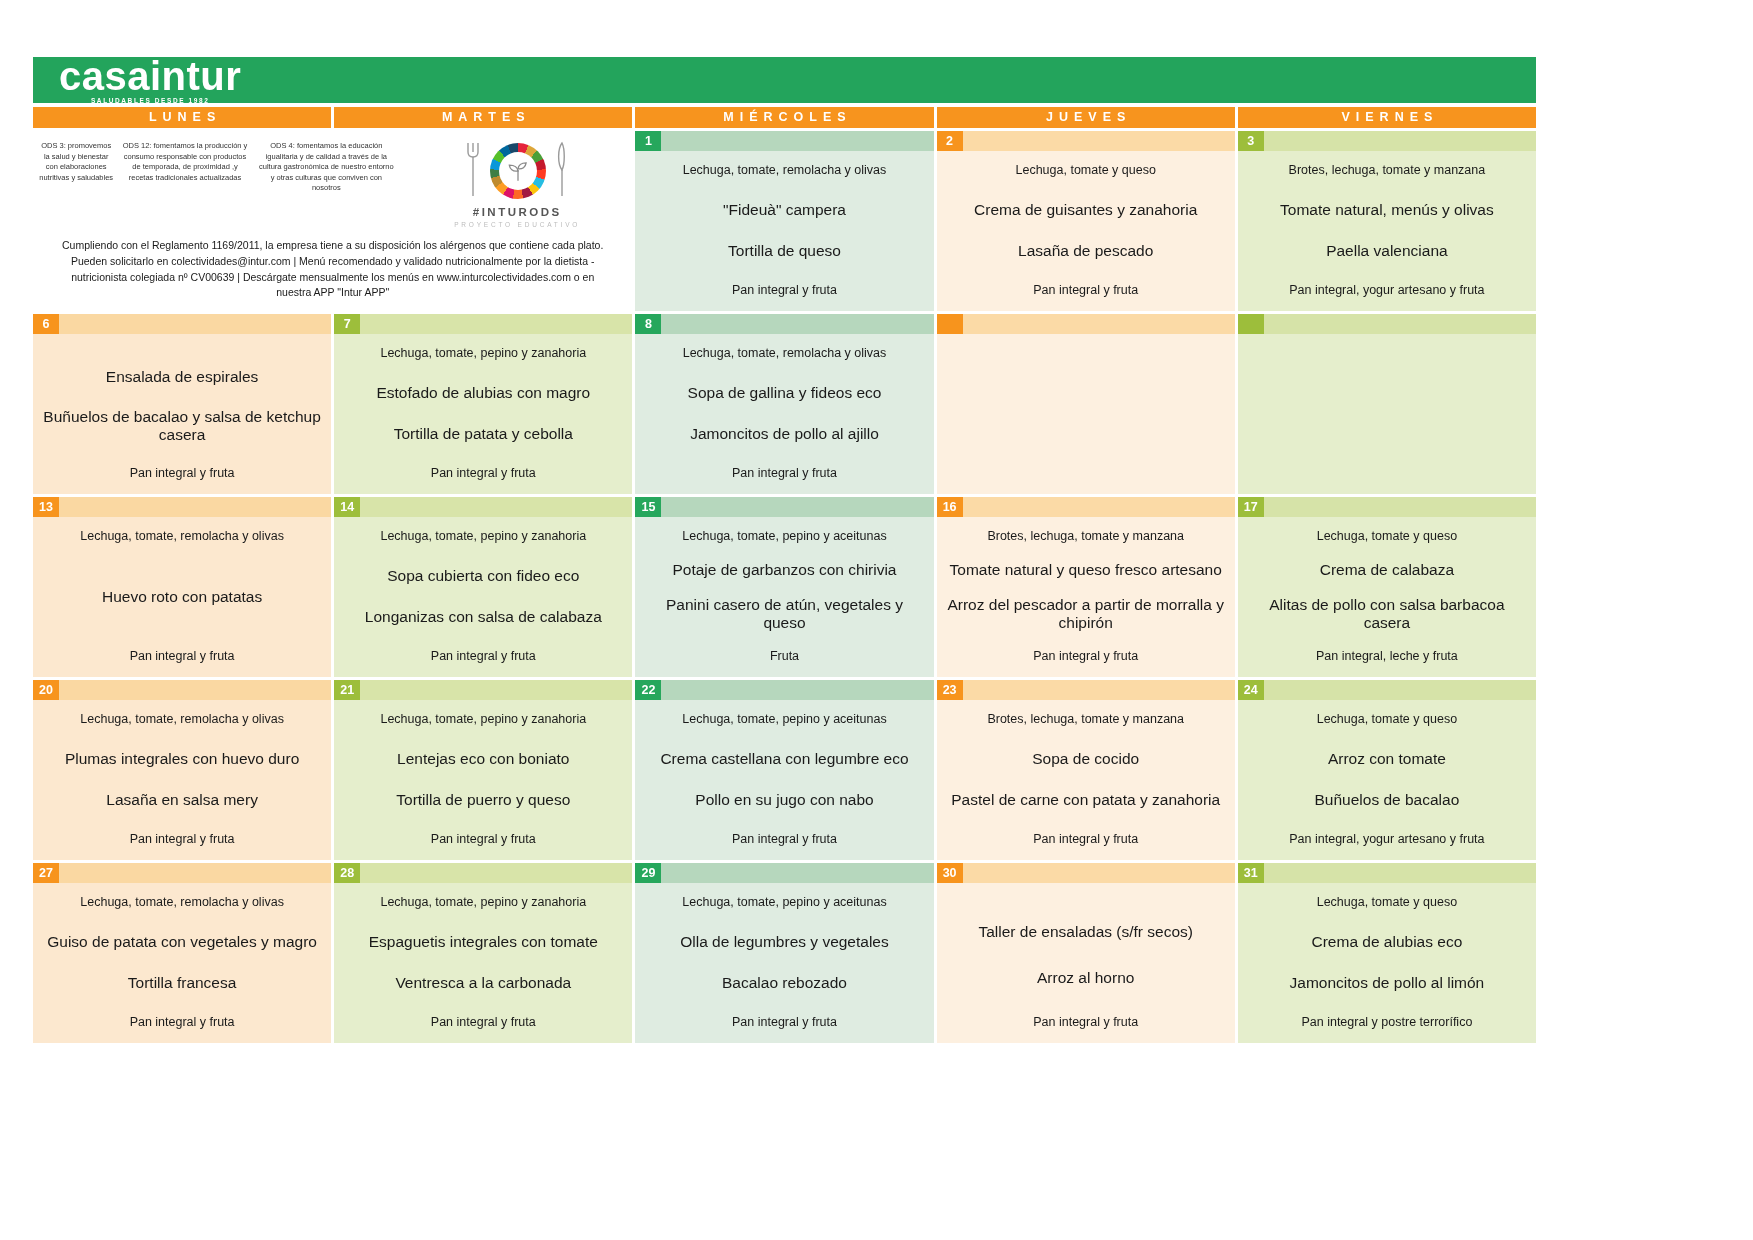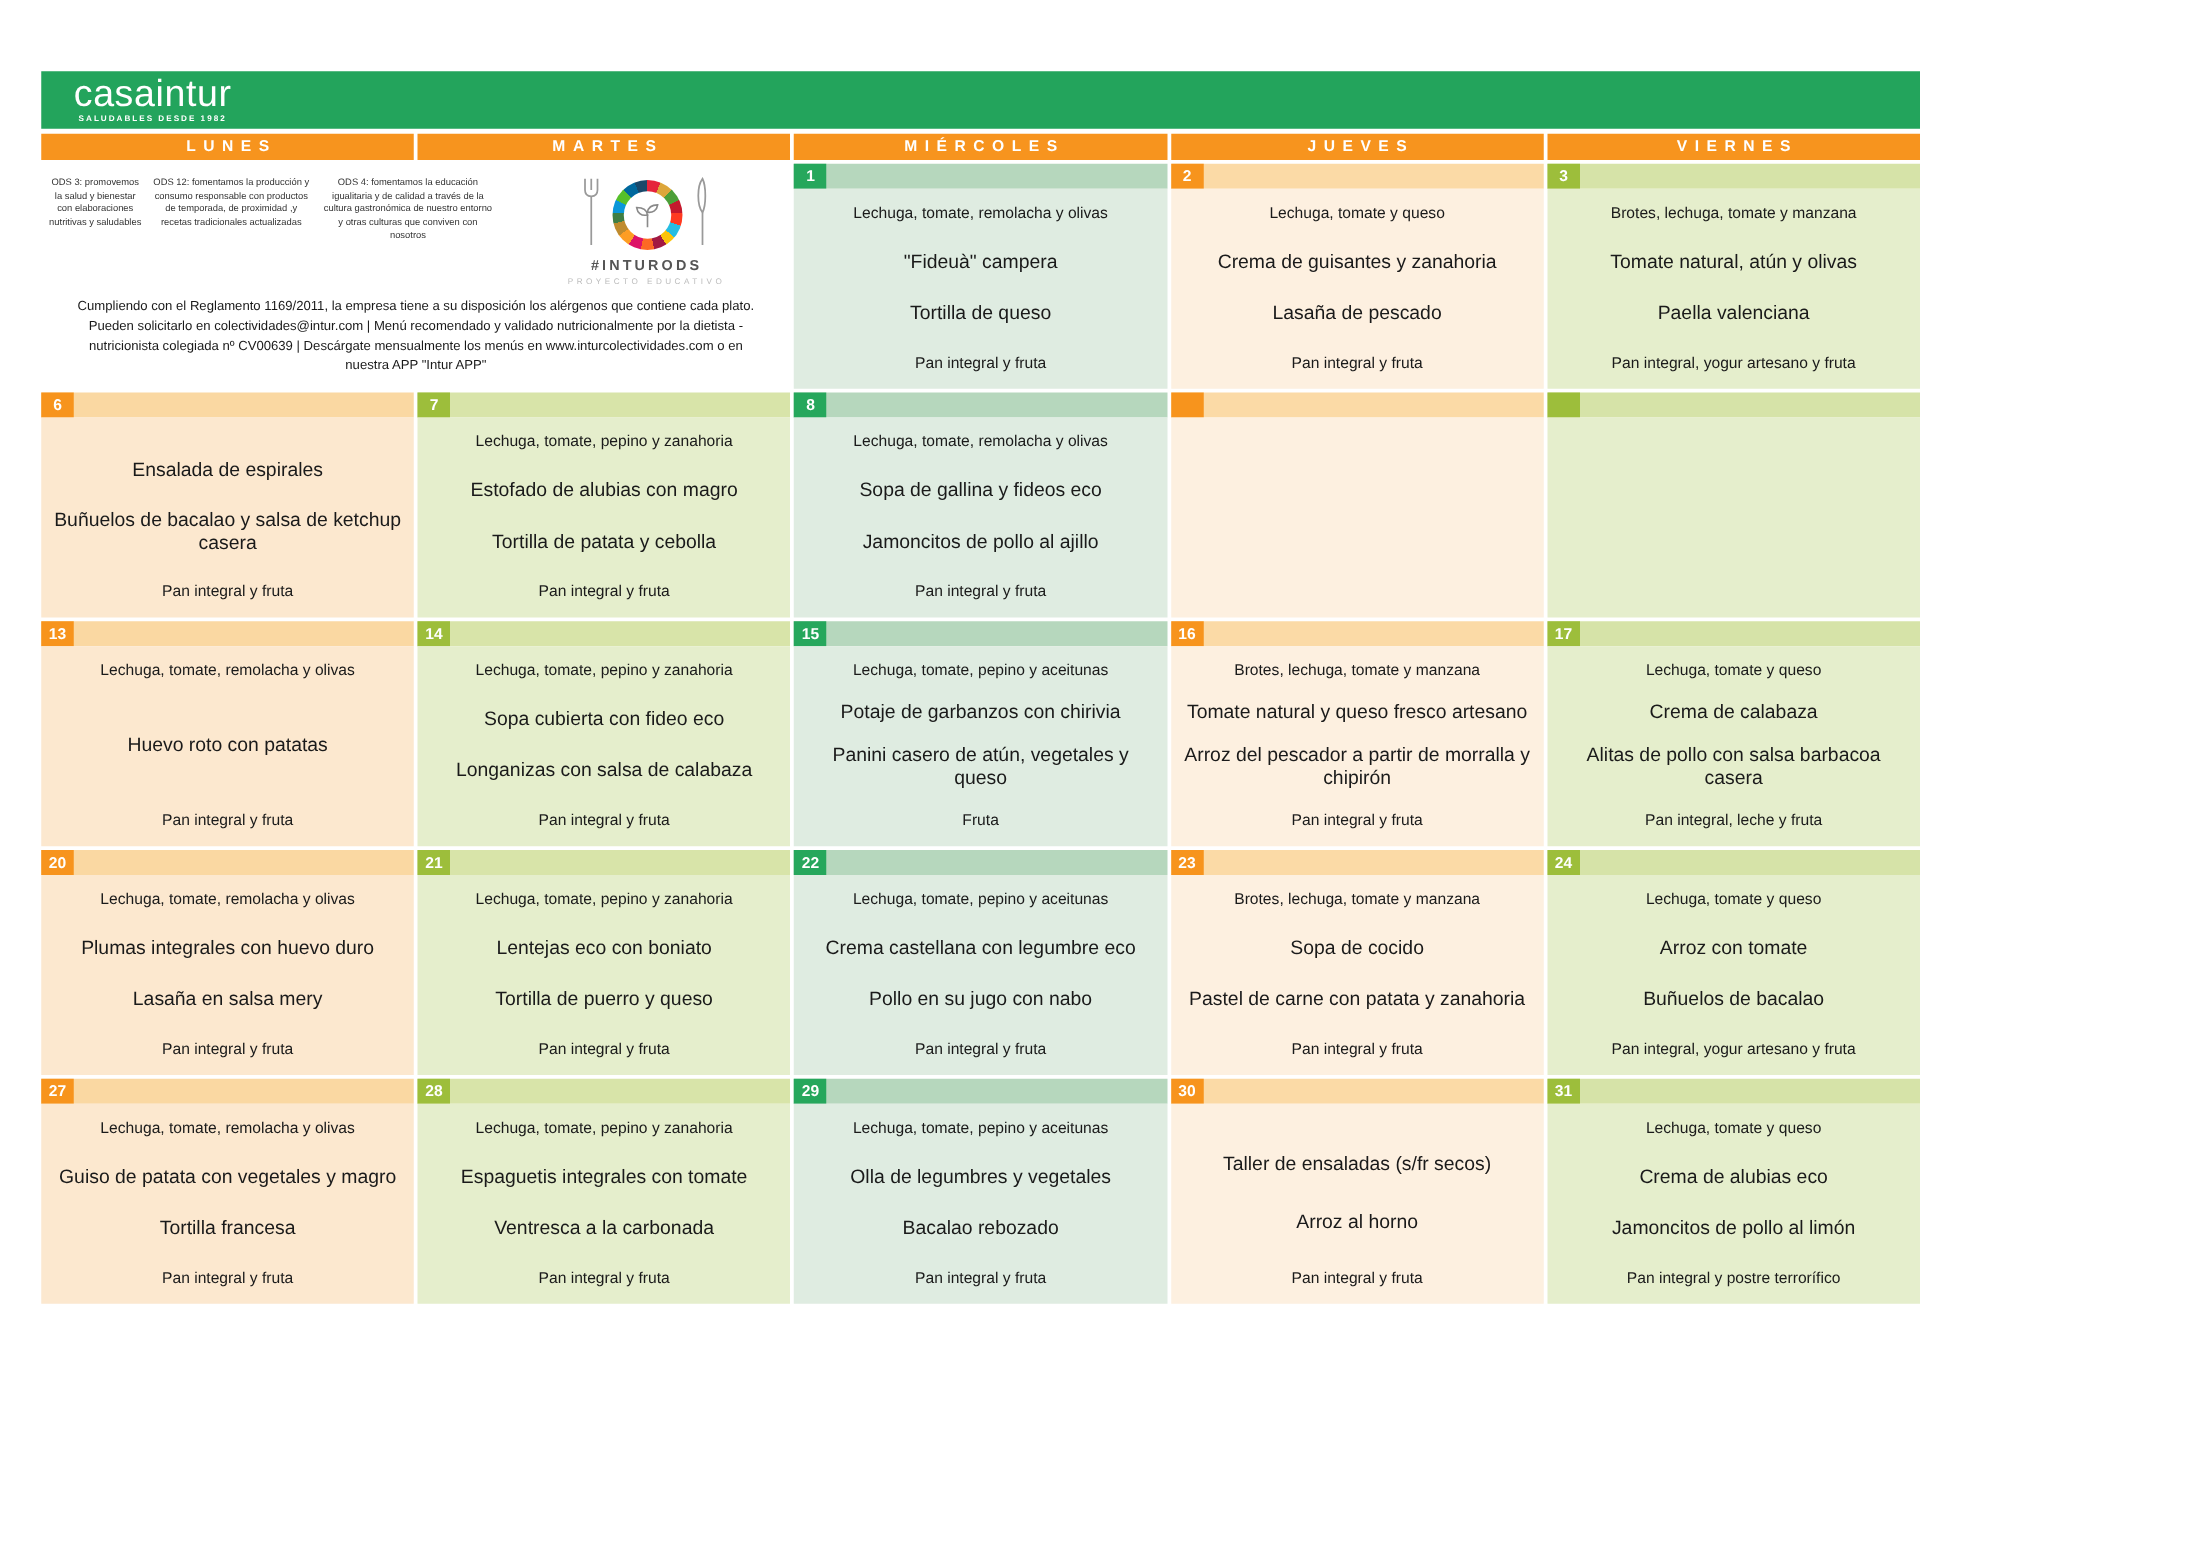--- a/index.html
+++ b/index.html
@@ -4,21 +4,21 @@
 <style>
   * { margin:0; padding:0; box-sizing:border-box; }
   body { background:#ffffff; font-family:"Liberation Sans","DejaVu Sans",sans-serif; }
   .page { position:relative; width:1753px; height:1240px; background:#ffffff; overflow:hidden; }
   .sheet { position:absolute; left:33px; top:57px; width:1503px; }
 
   
   .topbar { height:46px; background:#23A45C; display:flex; align-items:center; justify-content:space-between; padding:0 26px 0 26px; margin-bottom:4px; }
   .title { color:#ffffff; font-size:23px; font-weight:bold; }
   .brand { text-align:center; color:#ffffff; line-height:1; padding-right:38px; }
-  .brand-name { font-size:30px; font-weight:400; letter-spacing:0.5px; }
+  .brand-name { font-size:40px; font-weight:700; letter-spacing:0.5px; }
   .brand-tag { font-size:6.5px; font-weight:bold; letter-spacing:1.6px; margin-top:2px; }
 
   
   .dayheader { display:grid; grid-template-columns:repeat(5,1fr); gap:3px; margin-bottom:3px; }
   .dayheader > div { background:#F7941E; color:#ffffff; font-weight:bold; font-size:12.5px;
                      letter-spacing:6px; text-indent:6px; text-align:center; height:21px; line-height:21px; }
 
   
   .week { display:grid; grid-template-columns:repeat(5,1fr); gap:3px; margin-bottom:3px; }
   .cell { display:flex; flex-direction:column; height:180px; }
@@ -138,21 +138,21 @@
               <div class="line-m">Lasaña de pescado</div>
               <div class="line-s">Pan integral y fruta</div>
             </div>
           </div>
           <div class="cell c4">
             <div class="strip">
               <div class="badge">3</div>
             </div>
             <div class="content">
               <div class="line-s">Brotes, lechuga, tomate y manzana</div>
-              <div class="line-m">Tomate natural, atún y olivas</div>
+              <div class="line-m">Tomate natural, menús y olivas</div>
               <div class="line-m">Paella valenciana</div>
               <div class="line-s">Pan integral, yogur artesano y fruta</div>
             </div>
           </div>
         </div>
         <div class="week">
           <div class="cell c0">
             <div class="strip">
               <div class="badge">6</div>
             </div>

